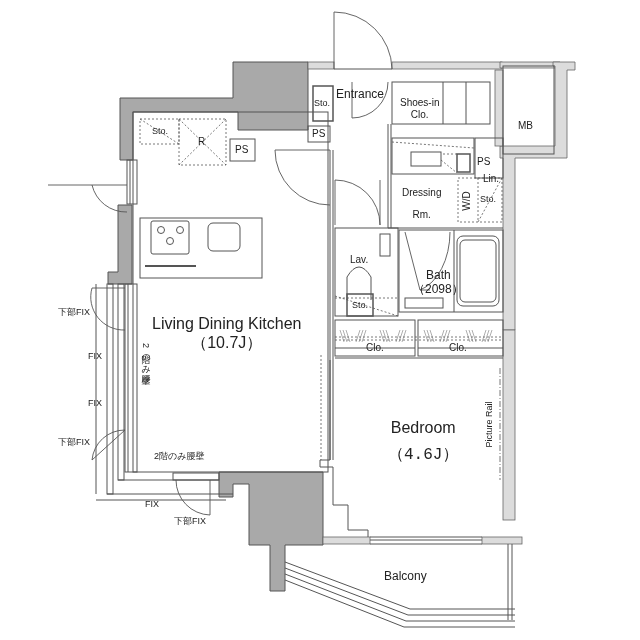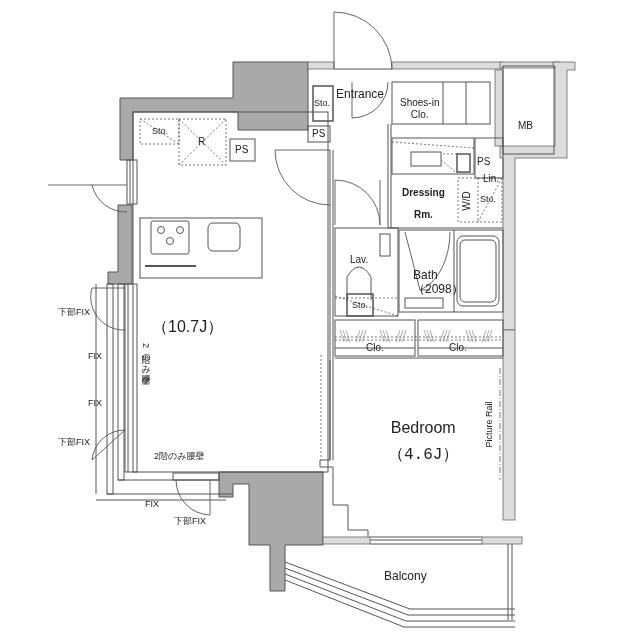--- a/index.html
+++ b/index.html
@@ -1,20 +1,20 @@
 <!DOCTYPE html>
 <html><head>
   <meta charset="utf-8">
   <style>
     html, body { margin: 0; padding: 0; background: #ffffff; }
     body { width: 640px; height: 640px; overflow: hidden; position: relative; font-family: "Liberation Sans", sans-serif; }
     #plan { position: absolute; left: 0; top: 0; width: 640px; height: 640px; }
     .lbl { position: absolute; color: #222; font-family: "Liberation Sans", sans-serif; white-space: nowrap; line-height: 1; }
     .lbl-lg { font-size: 16px; text-align: center; }
-    .lbl-md { font-size: 12px; }
+    .lbl-md { font-size: 12px; text-align: center; }
     .lbl-sm { font-size: 10px; text-align: center; }
     .lbl-xs { font-size: 9px; }
     .vert { writing-mode: vertical-rl; }
     .rot { transform: rotate(-90deg); transform-origin: center; }
   </style>
 </head>
 <body>
 
 <svg id="plan" viewBox="0 0 640 640" xmlns="http://www.w3.org/2000/svg">
 
@@ -157,41 +157,42 @@
     <path d="M405,232 L420,290 L430,290 M450,232 A40,60 0 0 1 420,290"></path>
     <path d="M127,185 L92,185 M92,185 A35,35 0 0 0 127,212"></path>
     <path d="M125,288 L92,288 A33,33 0 0 0 125,330"></path>
     <path d="M125,430 L92,460 A33,33 0 0 1 125,430"></path>
     <path d="M210,480 L210,515 A35,35 0 0 1 176,480"></path>
     <path d="M48,185 L92,185"></path>
   </g>
 </svg>
 
 <div class="lbl lbl-lg" style="left:152px;top:316px;">
+  <div>Living Dining Kitchen</div>
   <div style="margin-top:3px;">（10.7J）</div>
 </div>
 
 <div class="lbl lbl-lg" style="left:388px;top:420px;">
   <div>Bedroom</div>
   <div style="margin-top:11px;font-family:Liberation Mono, monospace;">（4.6J）</div>
 </div>
 
 <div class="lbl lbl-md" style="left:413px;top:263px;margin-top:6px;">
   <div>Bath</div>
   <div style="margin-top:2px;">（2098）</div>
 </div>
 
 <div class="lbl lbl-md" style="left:336px;top:88px;">Entrance</div>
 
 <div class="lbl lbl-sm" style="left:400px;top:98px;">
   <div>Shoes-in</div>
   <div style="margin-top:2px;">Clo.</div>
 </div>
 
-<div class="lbl lbl-sm" style="left:402px;top:188px;font-weight:bold;">
+<div class="lbl lbl-sm" style="left:402px;top:188px;">
   <div>Dressing</div>
   <div style="margin-top:12px;">Rm.</div>
 </div>
 
 <div class="lbl lbl-sm" style="left:350px;top:255px;">Lav.</div>
 <div class="lbl lbl-md" style="left:384px;top:570px;">Balcony</div>
 <div class="lbl lbl-sm" style="left:518px;top:121px;">MB</div>
 
 <div class="lbl lbl-xs" style="left:152px;top:127px;">Sto.</div>
 <div class="lbl lbl-sm" style="left:198px;top:137px;">R</div>

